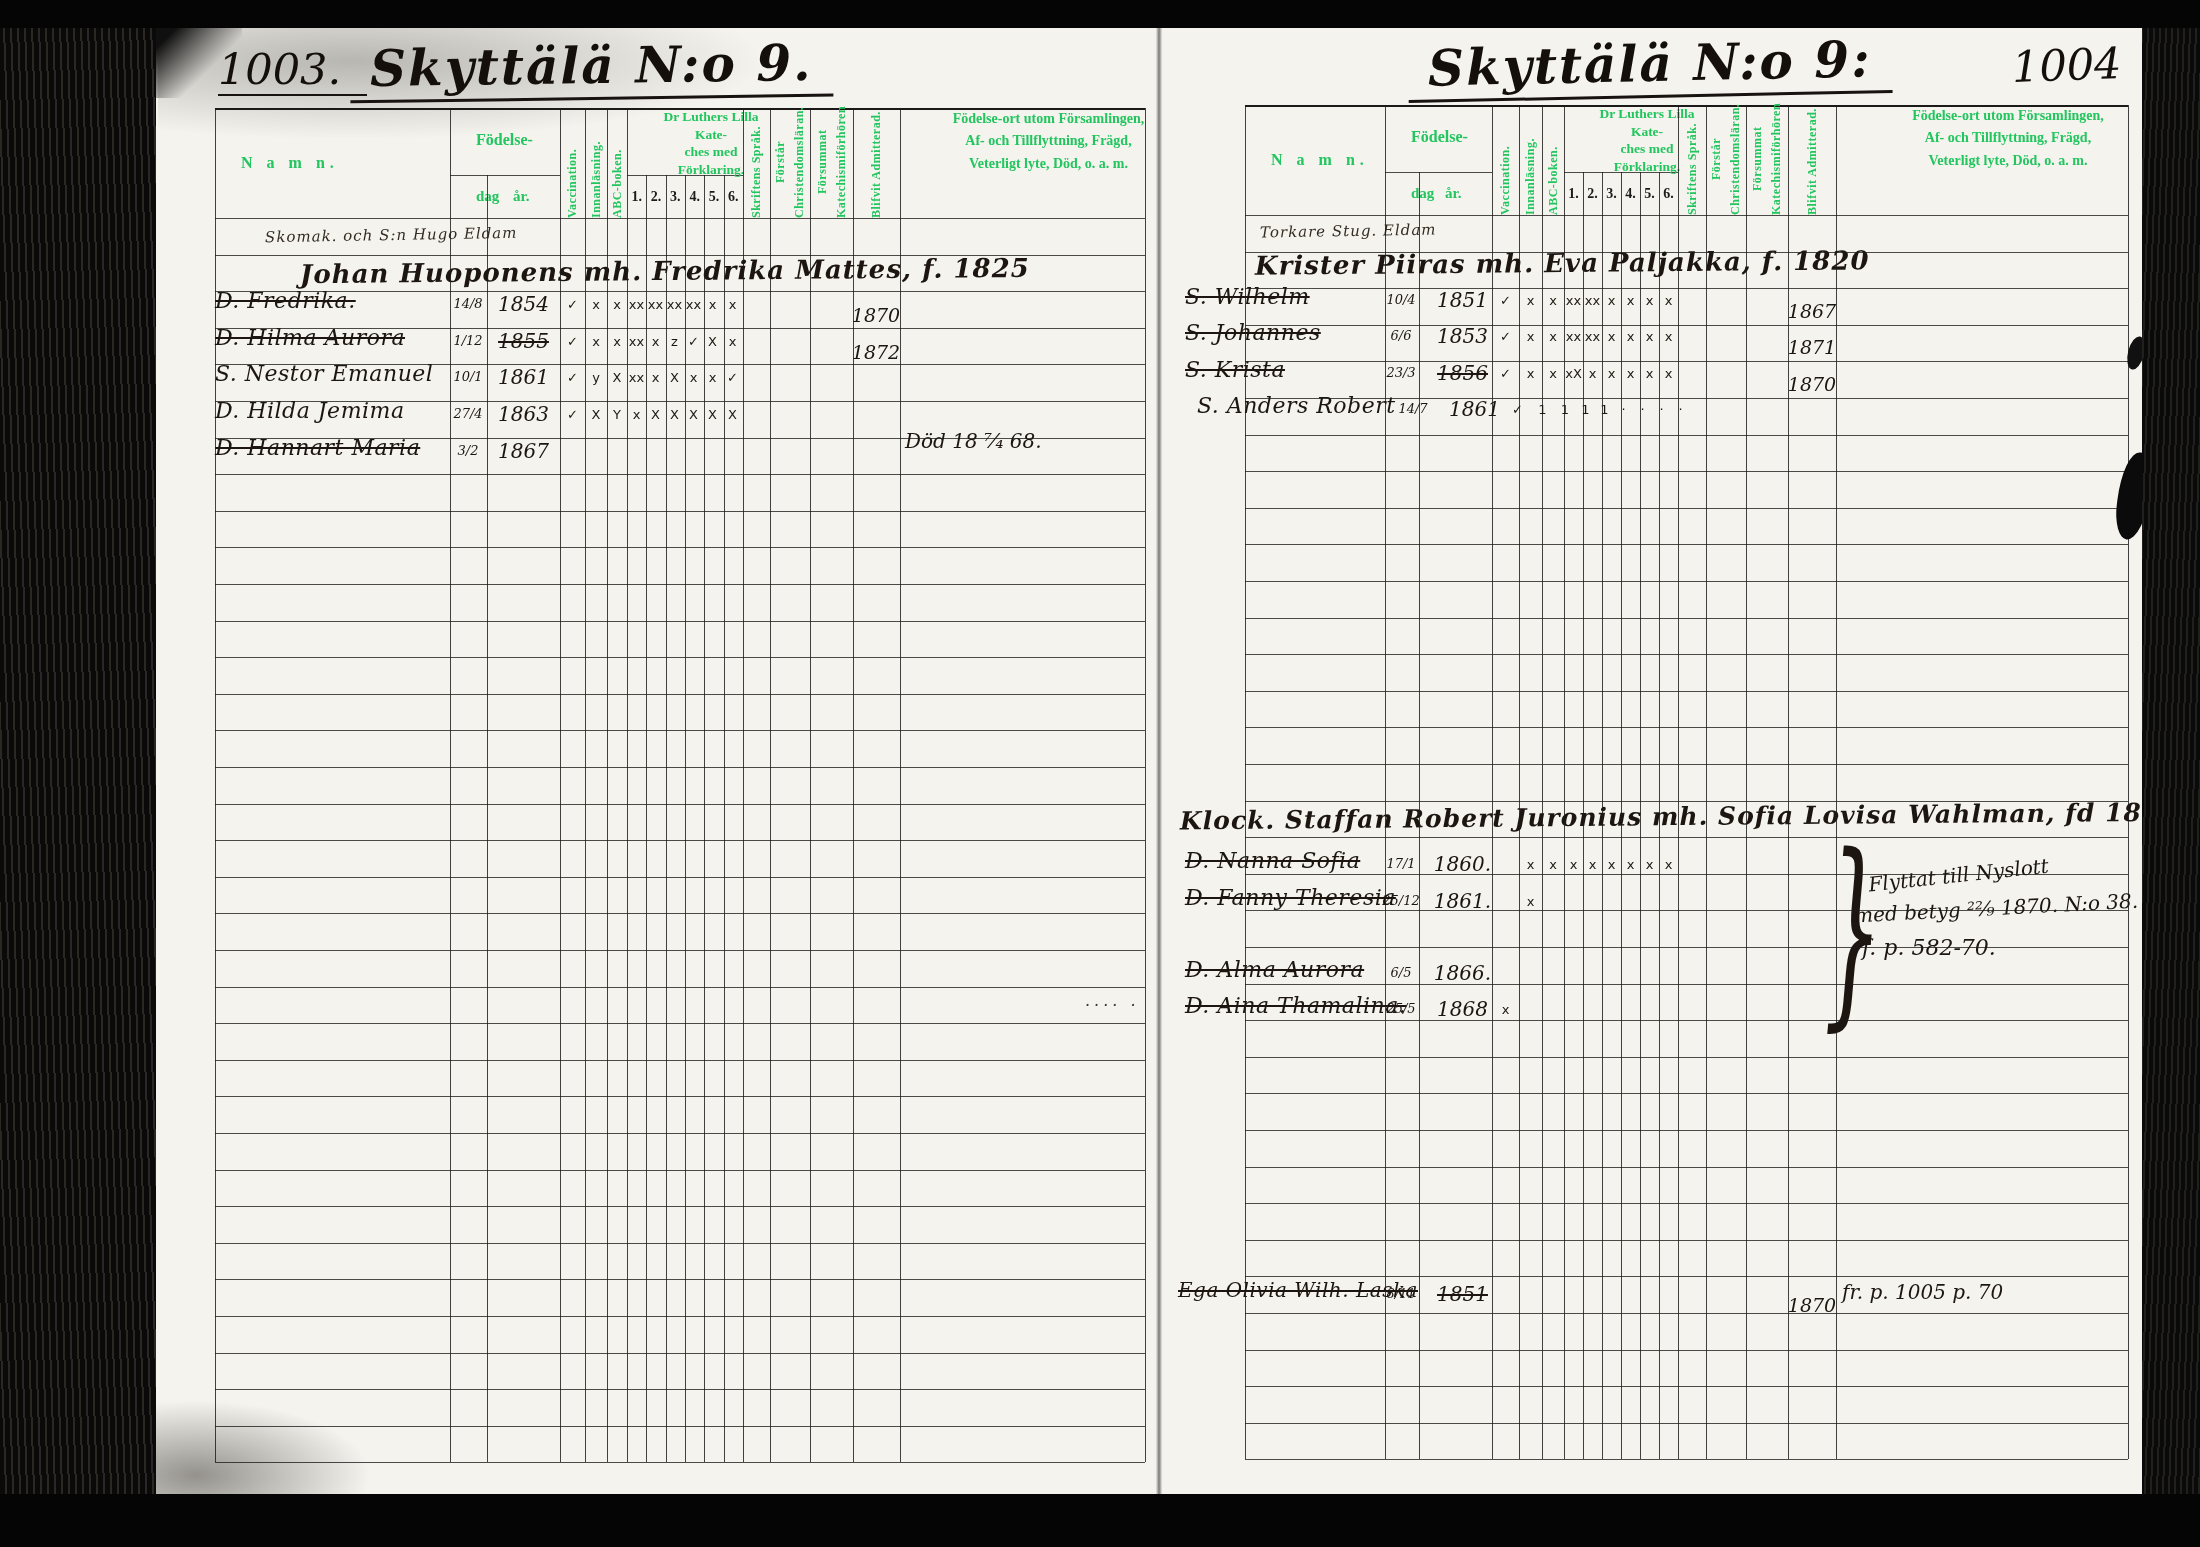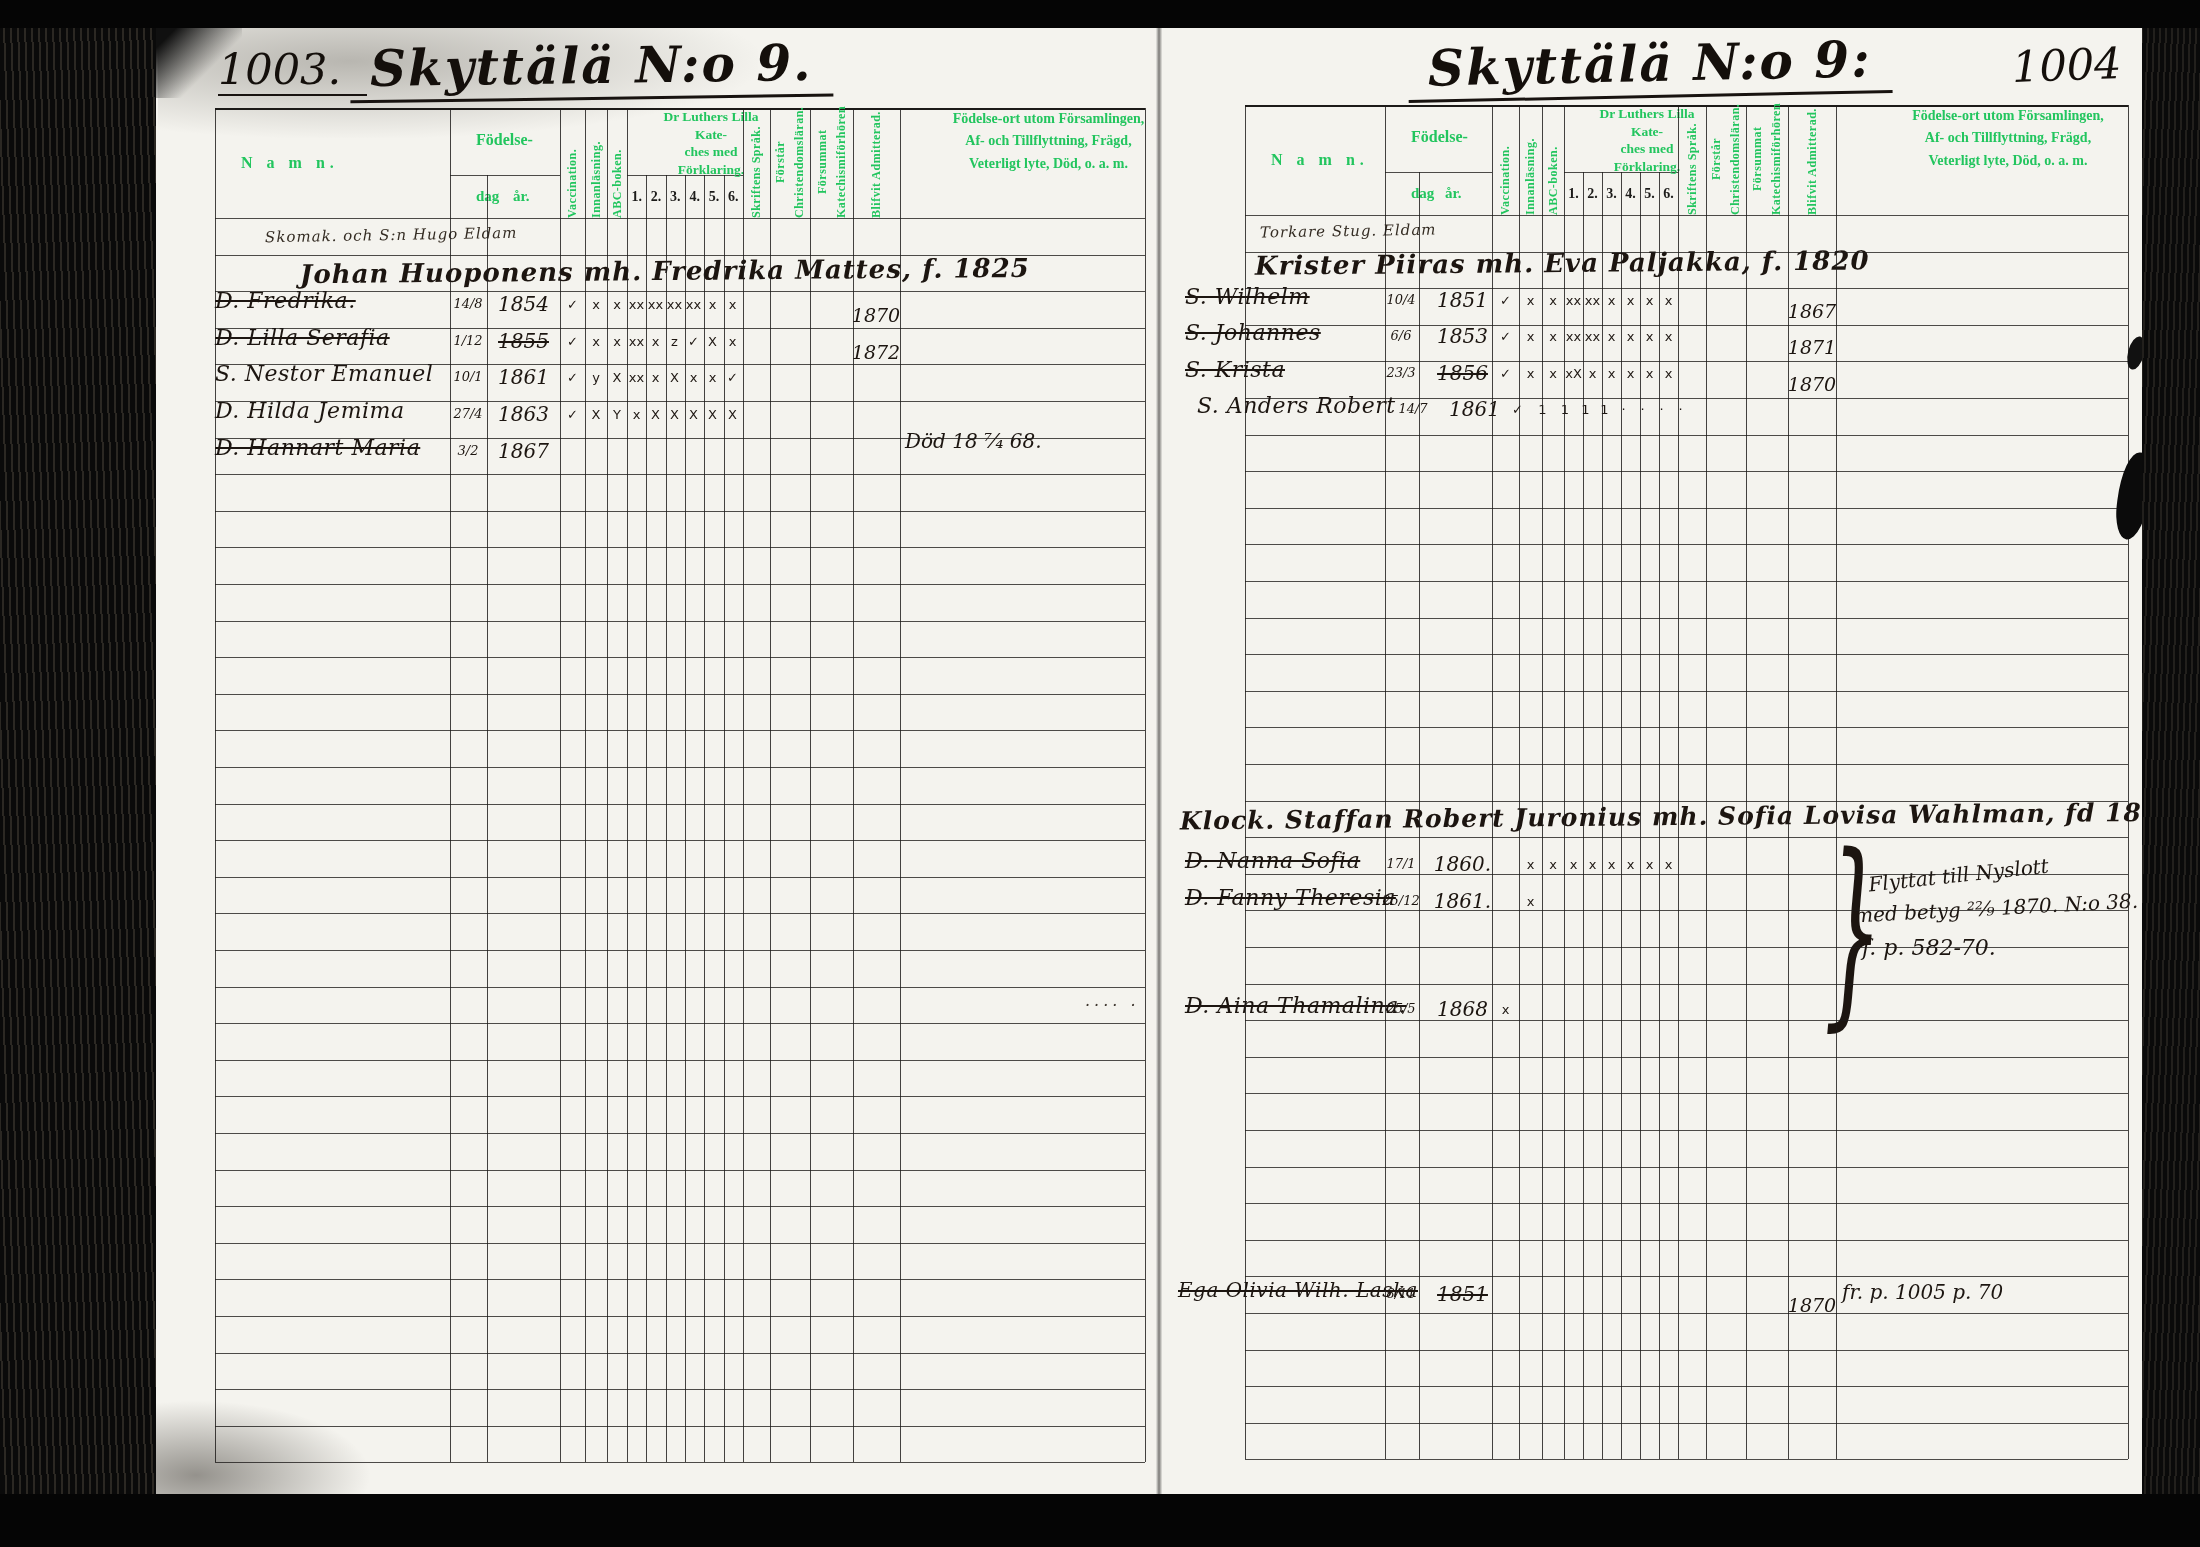--- a/index.html
+++ b/index.html
@@ -154,21 +154,21 @@
           <span>xx</span>
           <span>xx</span>
           <span>xx</span>
           <span>x</span>
           <span>x</span>
       </span>
       <span class="hw ad">1870</span>
     </div>
 
     <div class="row" style="top:295px;">
-      <span class="hw nm st">D. Lilla Serafia</span>
+      <span class="hw nm st">D. Hilma Aurora</span>
       <span class="hw dg">1/12</span>
       <span class="hw yr st">1855</span>
       <span class="mks">
         <span>✓</span>
           <span>x</span>
           <span>x</span>
           <span>xx</span>
           <span>x</span>
           <span>z</span>
           <span>✓</span>
@@ -422,20 +422,25 @@
           <span></span>
           <span></span>
           <span></span>
           <span></span>
           <span></span>
           <span></span>
       </span>
     </div>
 
 
+    <div class="row" style="top:927px;">
+      <span class="hw nm st">D. Alma Aurora</span>
+      <span class="hw dg">6/5</span>
+      <span class="hw yr">1866.</span>
+    </div>
 
     <div class="row" style="top:963px;">
       <span class="hw nm st">D. Aina Thamalina.</span>
       <span class="hw dg">25/5</span>
       <span class="hw yr">1868</span>
       <span class="mks">
         <span>x</span>
           <span></span>
           <span></span>
           <span></span>

